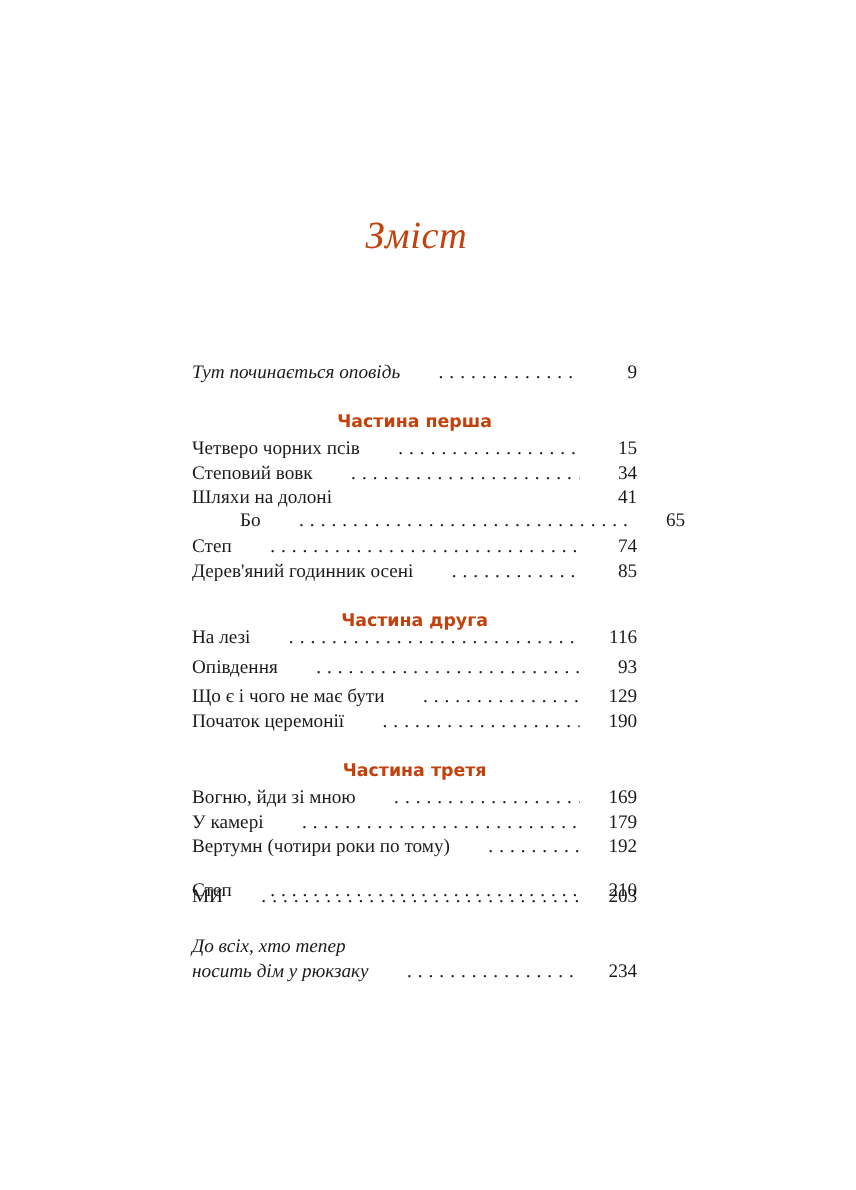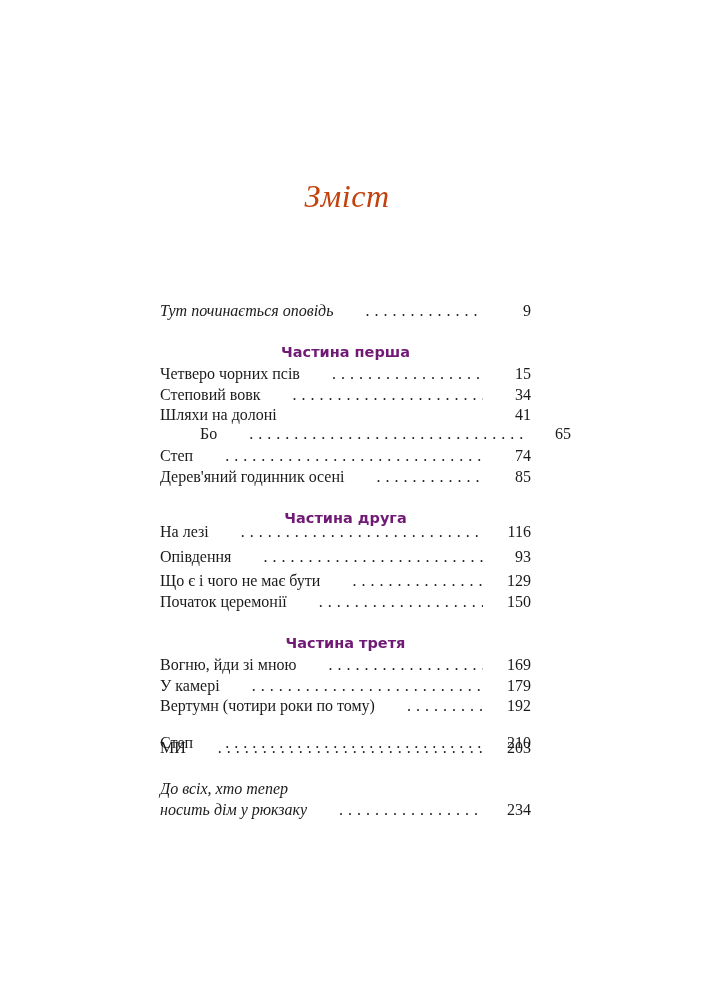--- a/index.html
+++ b/index.html
@@ -74,21 +74,21 @@
     }
     .section-header {
       position: absolute;
       left: 0;
       width: 371px;
       text-align: center;
       font-family: "DejaVu Sans", "Liberation Sans", sans-serif;
       font-weight: bold;
       font-size: 14.5px;
       line-height: 20px;
-      color: #701a75;
+      color: #c2410c;
     }
   </style>
 </head>
 <body>
 
 <div class="page-title">Зміст</div>
 
 <div class="toc">
 
   <div class="row italic" style="top:300px;">
@@ -165,21 +165,21 @@
     <span class="leader-wrap">
         <span>. . . . . . . . . . . . . . . . . . . . . . . . . . . . . . . . . . . . . . . . . . . .</span>
       </span>
     <span class="page">129</span>
   </div>
   <div class="row" style="top:591px;">
     <span class="label">Початок церемонії</span>
     <span class="leader-wrap">
         <span>. . . . . . . . . . . . . . . . . . . . . . . . . . . . . . . . . . . . . . . . . . . .</span>
       </span>
-    <span class="page">150</span>
+    <span class="page">190</span>
   </div>
 
   <div class="section-header" style="top:633px;">Частина третя</div>
 
   <div class="row" style="top:654px;">
     <span class="label">Вогню, йди зі мною</span>
     <span class="leader-wrap">
         <span>. . . . . . . . . . . . . . . . . . . . . . . . . . . . . . . . . . . . . . . . . . . .</span>
       </span>
     <span class="page">169</span>

